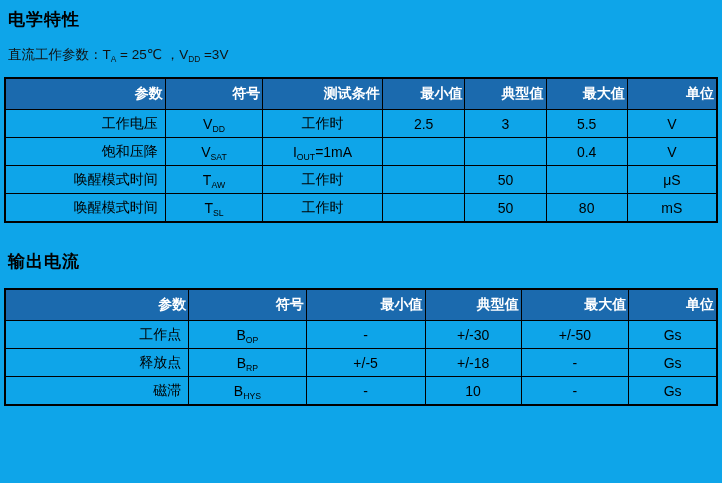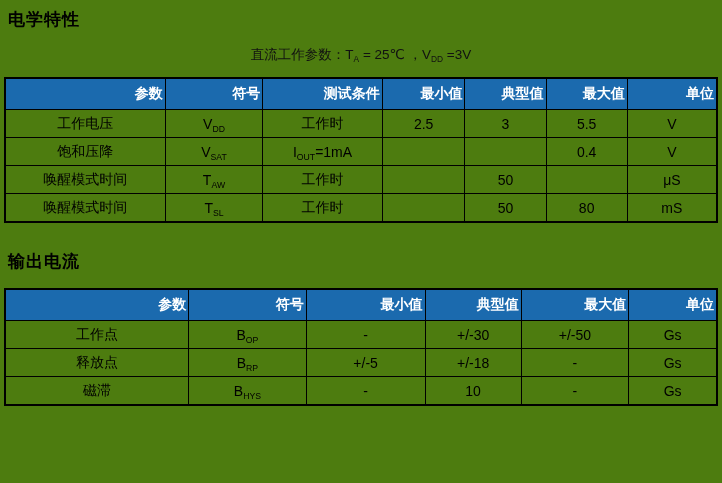--- a/index.html
+++ b/index.html
@@ -1,37 +1,37 @@
 <!DOCTYPE html>
 <html style="--header-bg: #1B6AAE; --header-text: #FFFFFF; --border: #000000;"><head>
 <meta charset="utf-8">
 <style>
   html,body{margin:0;padding:0;background:#ffffff;}
   body{font-family:"Liberation Sans","DejaVu Sans",sans-serif;color:#000;}
-  .page{width:722px;height:483px;box-sizing:border-box;padding:5px 4px;background:#4d7c0f;overflow:hidden;}
+  .page{width:722px;height:483px;box-sizing:border-box;padding:5px 4px;background:#0ea5e9;overflow:hidden;}
   .sec-title{font-size:17px;font-weight:bold;margin:3px 4px 15px 4px;letter-spacing:1px;}
-  .cond{font-size:13.5px;margin:0 4px 13px 4px;color:#111;text-align:center;}
+  .cond{font-size:13.5px;margin:0 4px 13px 4px;color:#111;}
   table.spec{width:100%;border-collapse:collapse;table-layout:fixed;border:2.5px solid var(--border,#000);}
   table.spec th, table.spec td{
     border:1.5px solid var(--border,#000);
     font-size:14px;
     padding:0 7px;
     overflow:hidden;
     white-space:nowrap;
   }
   table.spec th{
     background:var(--header-bg,#1B6AAE);
     color:var(--header-text,#fff);
     font-weight:bold;
     height:30px;
     text-align:right;
     padding:0 2px;
   }
   table.spec td{height:27px;text-align:center;}
-  table.spec td:first-child{text-align:center;}
+  table.spec td:first-child{text-align:right;}
   table.spec sub, .cond sub{font-size:0.62em;vertical-align:-0.3em;line-height:0;}
   .t-electrical{margin-bottom:27px;}
 </style>
 </head>
 <body>
 
 <div class="page">
 
   <section>
     <h1 class="sec-title">电学特性</h1>

